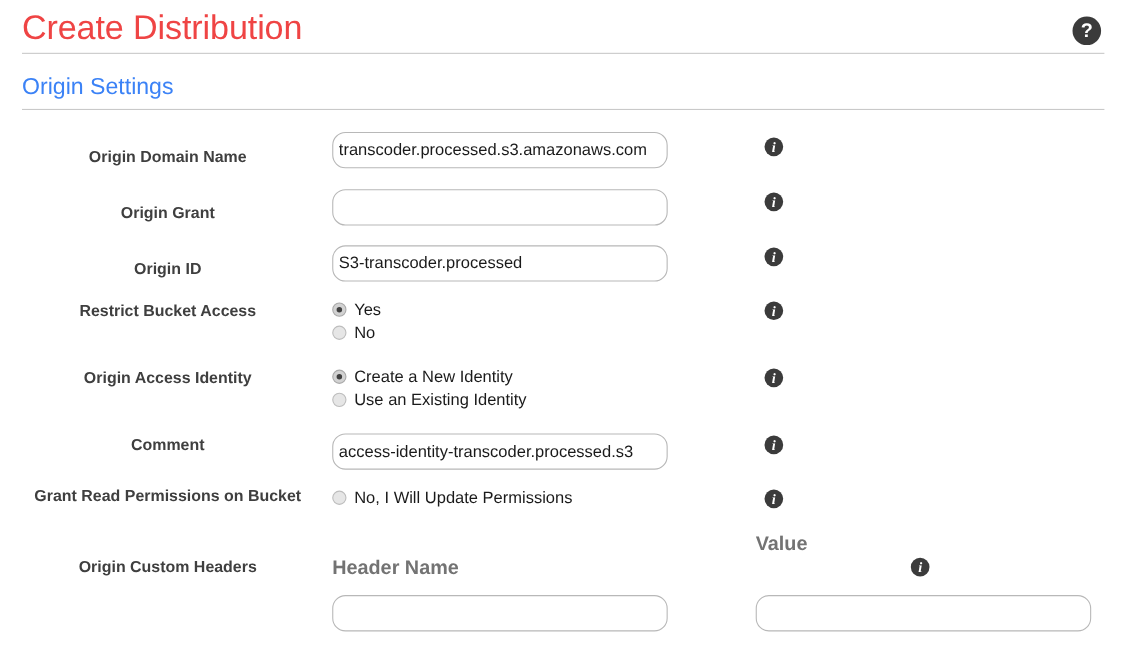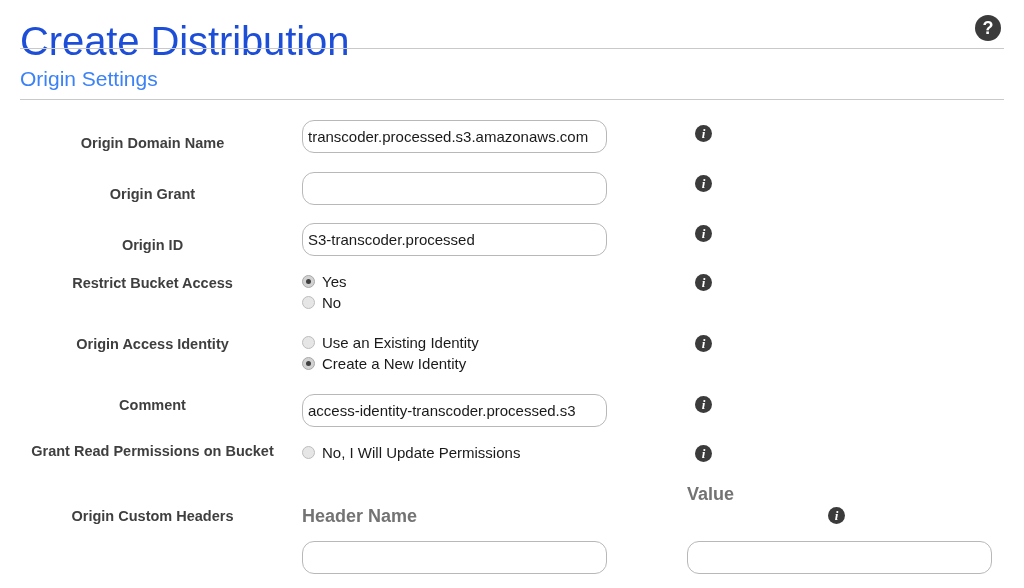--- a/index.html
+++ b/index.html
@@ -25,24 +25,24 @@
   .page-header {
     position: absolute;
     left: 20px;
     top: 8px;
     width: 984px;
     height: 40px;
   }
   .page-title {
     position: absolute;
     left: 0;
-    top: 16px;
-    font-size: 40px;
+    top: 0;
+    font-size: 31px;
     font-weight: 400;
-    color: #1d4ed8;
+    color: #ef4444;
     letter-spacing: -0.1px;
     line-height: 34px;
     white-space: nowrap;
   }
   .help-icon {
     position: absolute;
     right: 3px;
     top: 7px;
     width: 26px;
     height: 26px;
@@ -230,27 +230,27 @@
           <span class="radio-mark"></span>
           <span class="radio-label">No</span>
         </div>
       </div>
       <div class="info-icon col-a" style="top:164px;">i</div>
     </div>
 
     <div class="row">
       <div class="field-label" style="top:225px;">Origin Access Identity</div>
       <div class="radio-group" style="top:222px;">
+        <div class="radio-opt checked">
+          <span class="radio-mark"></span>
+          <span class="radio-label">Create a New Identity</span>
+        </div>
         <div class="radio-opt">
           <span class="radio-mark"></span>
           <span class="radio-label">Use an Existing Identity</span>
-        </div>
-        <div class="radio-opt checked">
-          <span class="radio-mark"></span>
-          <span class="radio-label">Create a New Identity</span>
         </div>
       </div>
       <div class="info-icon col-a" style="top:225px;">i</div>
     </div>
 
     <div class="row">
       <div class="field-label" style="top:286px;">Comment</div>
       <input class="text-input" style="top: 284px;" type="text" value="access-identity-transcoder.processed.s3">
       <div class="info-icon col-a" style="top:286px;">i</div>
     </div>

